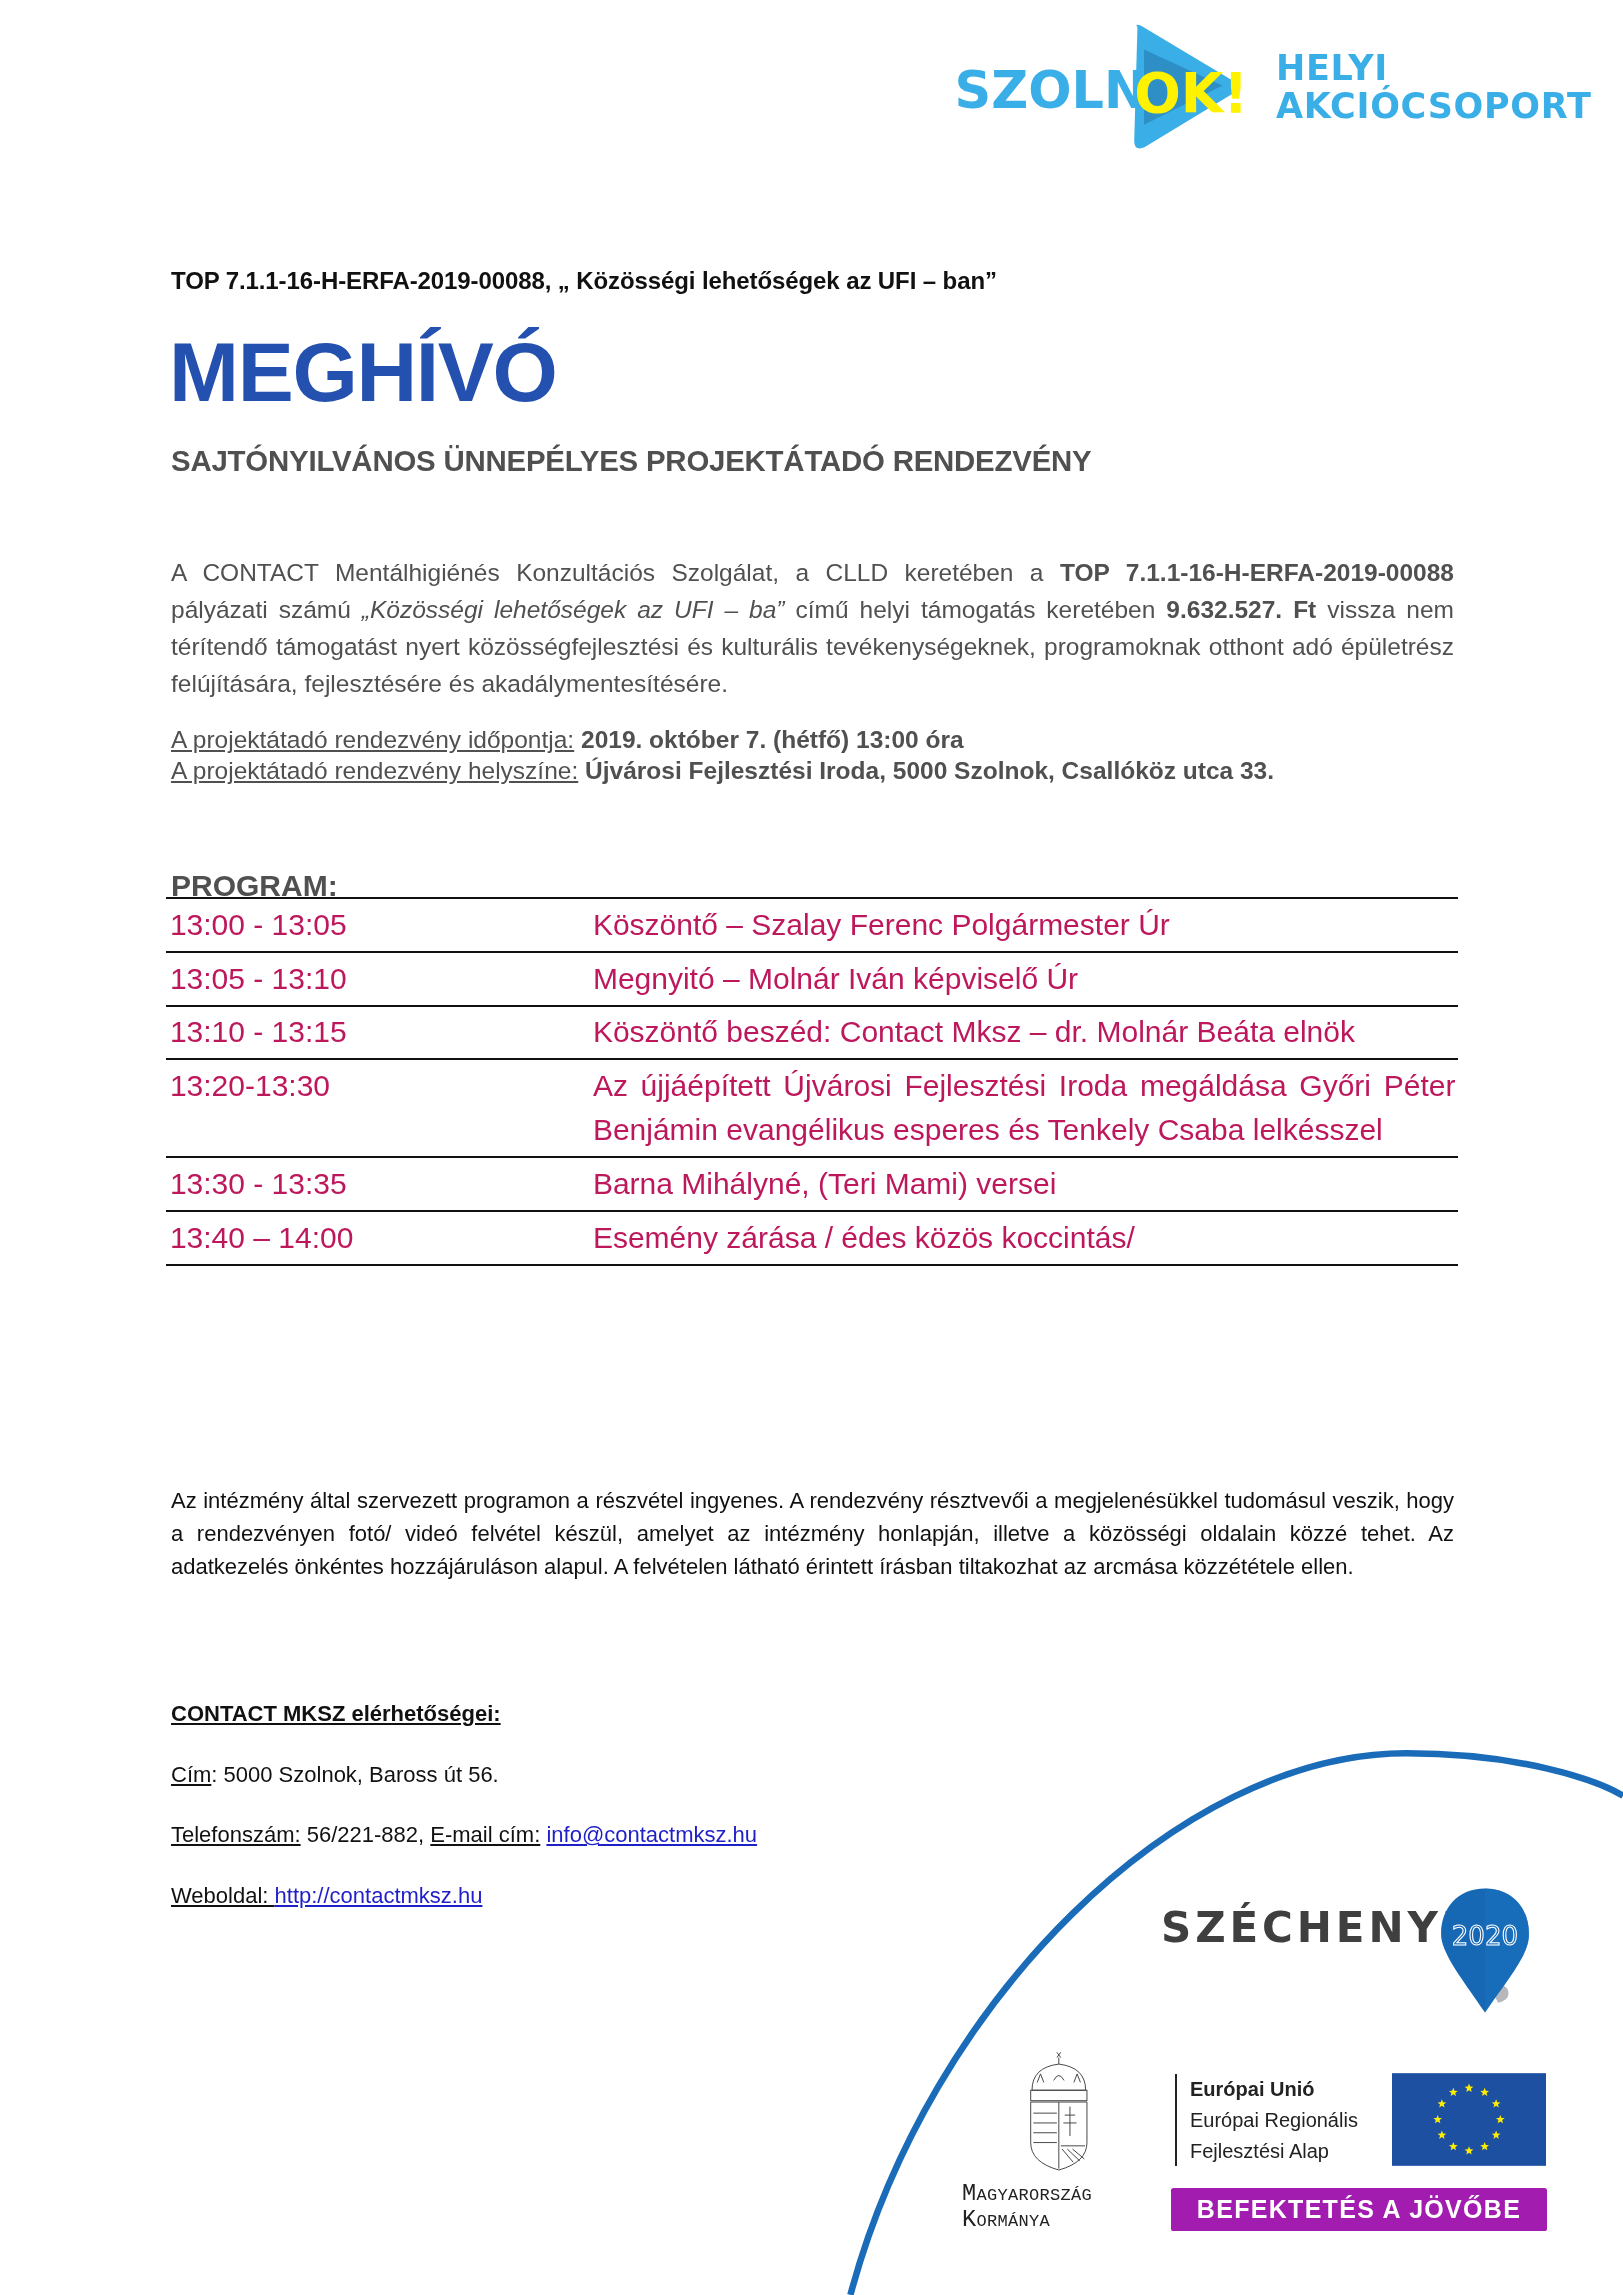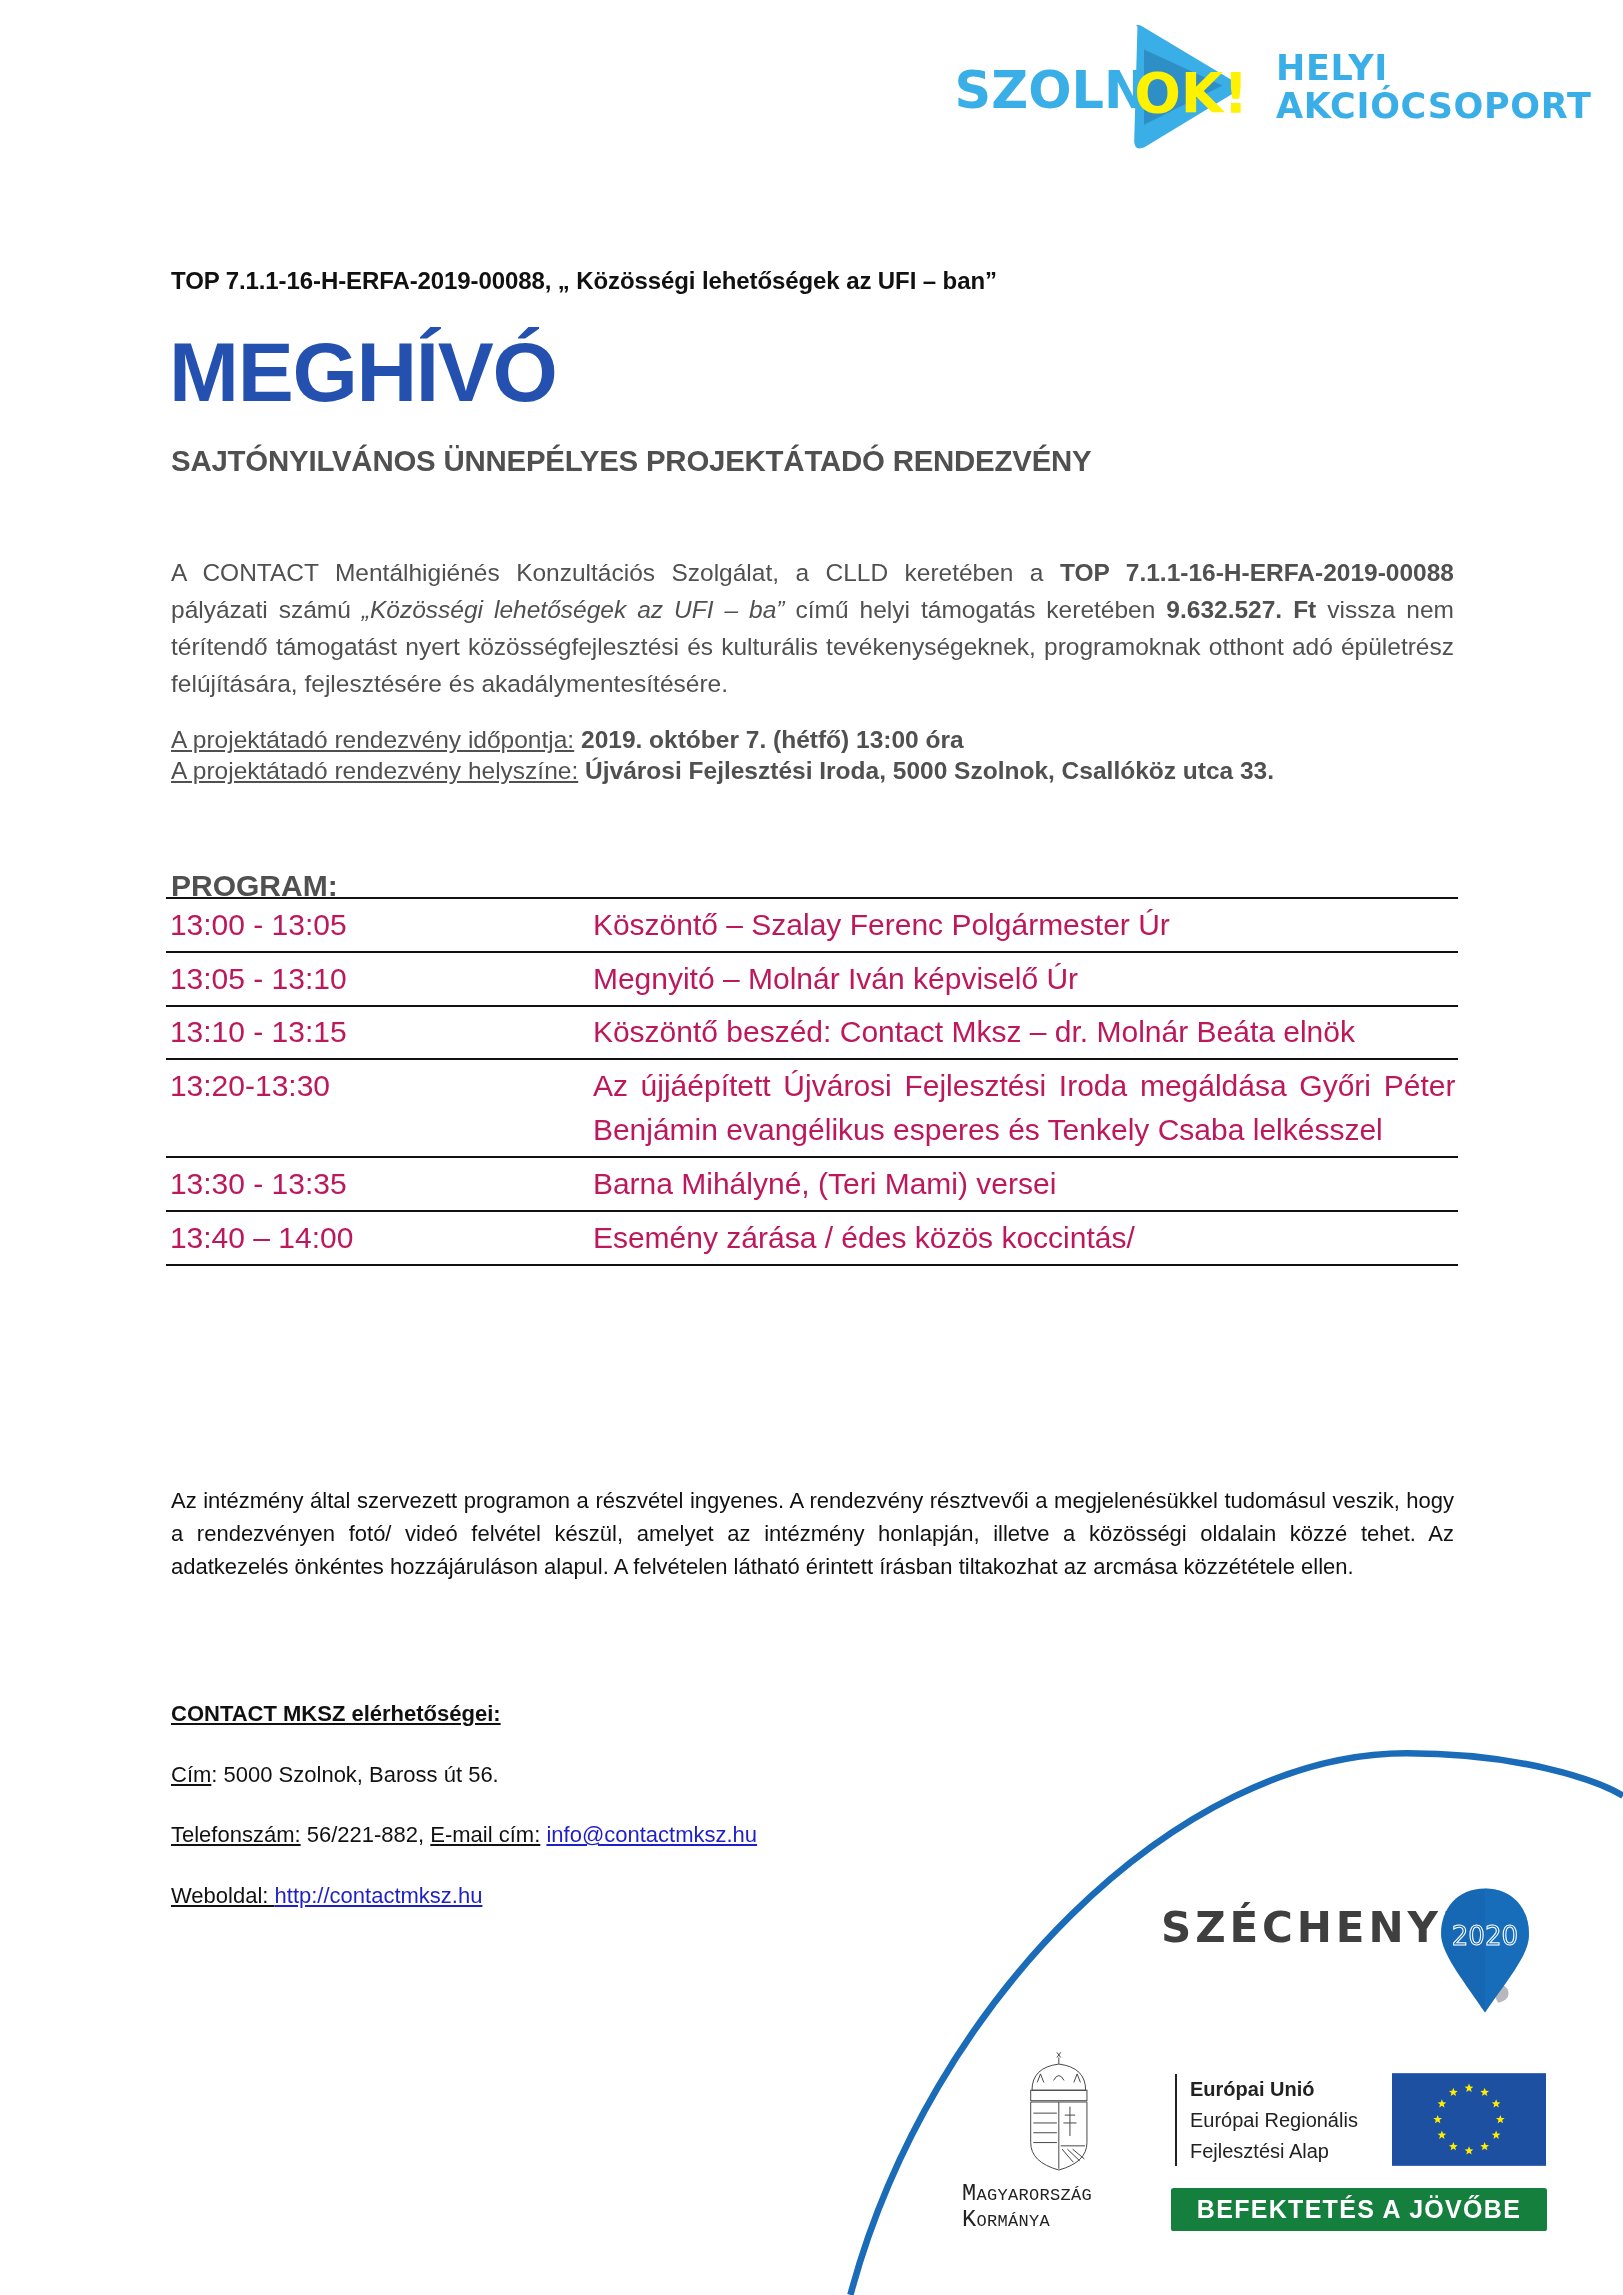--- a/index.html
+++ b/index.html
@@ -49,21 +49,21 @@
   #arc { left:0; top:0; width:1623px; height:2295px; pointer-events:none; }
   #szechenyi-text { left:1161px; top:1903px; font-size:42px; font-weight:700; color:#3f3f3f; letter-spacing:3.9px; font-family:"DejaVu Sans", sans-serif; }
   #szechenyi-pin { left:1436px; top:1885px; width:98px; height:131px; }
 
   #coat-of-arms { left:1024px; top:2051px; width:69px; height:121px; }
   #gov-text { left:962px; top:2181px; width:196px; font-family:Liberation Mono, monospace; color:#222; font-size:23.6px; line-height:26px; letter-spacing:0.3px; }
   #eu-divider { left:1175px; top:2074px; width:2px; height:92px; background:#222; }
   #eu-text { left:1190px; top:2074px; font-size:20px; line-height:31px; color:#222; }
   #eu-text .strong { font-weight:700; }
   #eu-flag { left:1392px; top:2073px; width:154px; height:93px; }
-  #invest-banner { left:1171px; top:2188px; width:376px; height:43px; background:#15803d; border-radius:2.6px; color:#fff; font-weight:700; font-size:25px; line-height:43px; text-align:center; letter-spacing:1.3px; }
+  #invest-banner { left:1171px; top:2188px; width:376px; height:43px; background:#a21caf; border-radius:2.6px; color:#fff; font-weight:700; font-size:25px; line-height:43px; text-align:center; letter-spacing:1.3px; }
 </style>
 </head>
 <body>
 
 <svg id="arc" class="abs" viewBox="0 0 2481 3508">
   <path d="M1300 3508 C1420 3060 1800 2680 2150 2680 C2320 2680 2440 2720 2481 2745" fill="none" stroke="#1a6bb8" stroke-width="10"></path>
 </svg>
 
 <svg id="szolnok-logo" class="abs" viewBox="0 0 450 200">
   <path d="M290 10 Q285 5 295 8 L440 95 Q450 102 440 110 L300 195 Q285 200 285 185 Z" fill="#3aaee6"></path>

